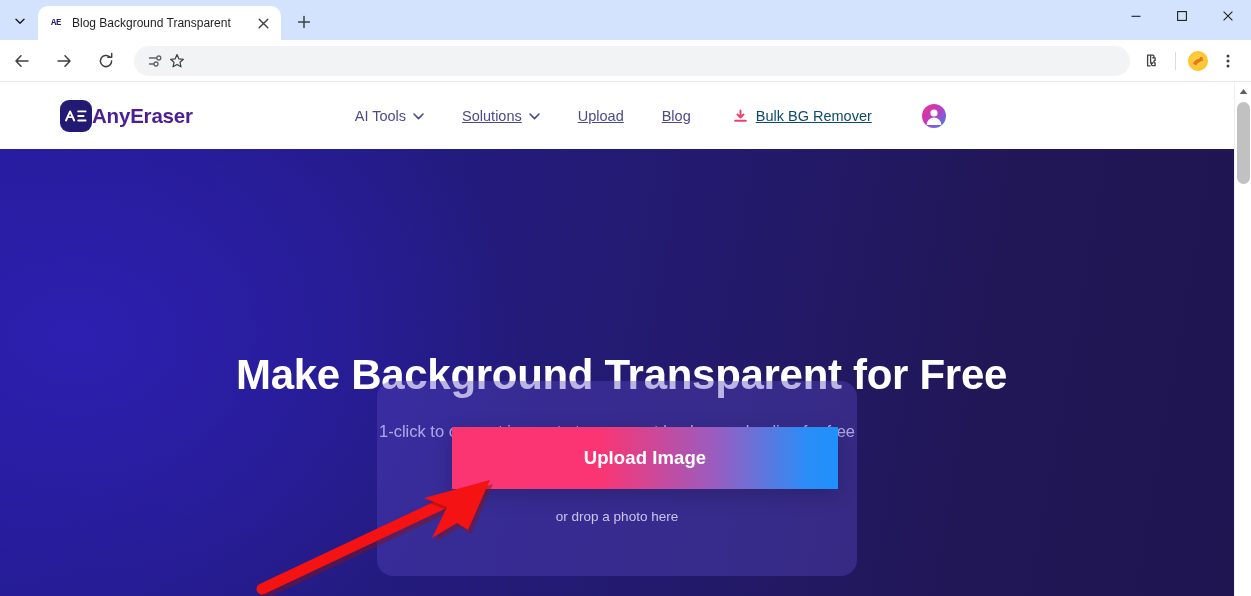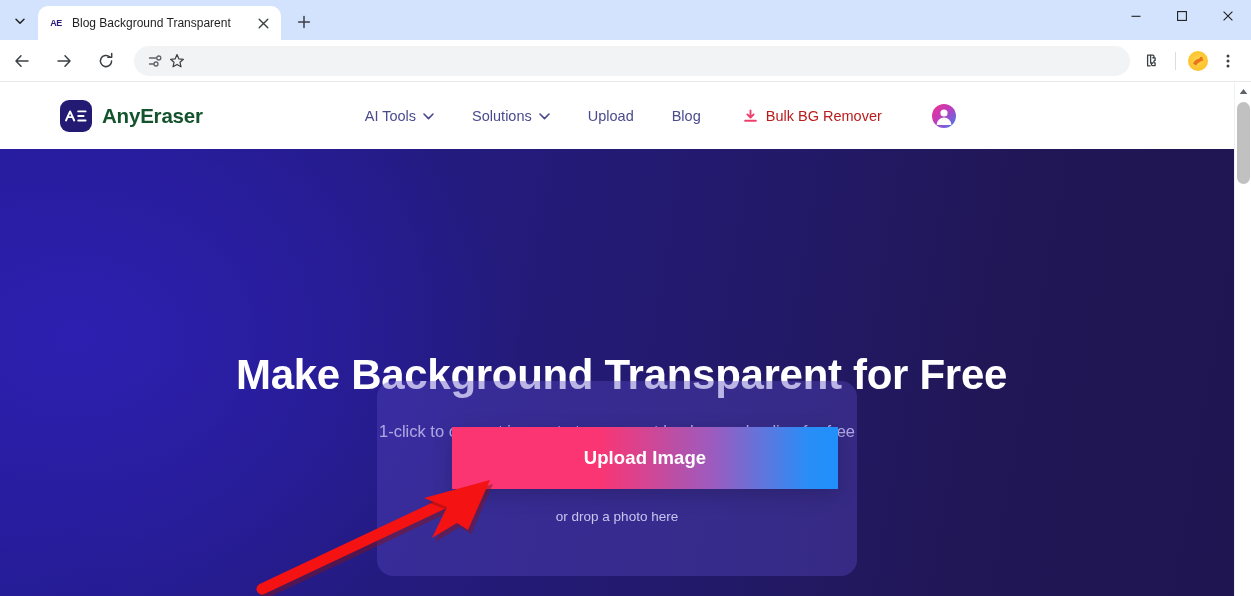--- a/index.html
+++ b/index.html
@@ -61,20 +61,21 @@
     align-items: center;
     justify-content: center;
     flex: 0 0 auto;
     margin-right: 8px;
   }
   .tab-favicon span {
     font-size: 9px;
     font-weight: 700;
     color: #2a1a7c;
     letter-spacing: -0.5px;
+    font-family: Liberation Mono, monospace;
   }
   .tab-title {
     flex: 1 1 auto;
     font-size: 12px;
     color: #1f1f1f;
     white-space: nowrap;
     overflow: hidden;
     -webkit-mask-image: linear-gradient(to right, #000 88%, transparent 100%);
     mask-image: linear-gradient(to right, #000 88%, transparent 100%);
   }
@@ -207,44 +208,43 @@
     width: 32px; height: 32px;
     border-radius: 9px;
     background: #231a73;
     display: flex;
     align-items: center;
     justify-content: center;
     flex: 0 0 auto;
   }
   .brand-mark svg { display: block; }
   .brand-name {
-    margin-left: 10px;
     font-size: 20.5px;
     font-weight: 700;
-    color: #14532d;
+    color: #4c1d95;
     letter-spacing: -0.2px;
   }
 
   .nav {
     display: flex;
     align-items: center;
     margin-left: 162px;
     gap: 0;
   }
   .nav-item {
     display: flex;
     align-items: center;
     font-size: 14.5px;
     color: #4a4a8f;
     white-space: nowrap;
     padding: 6px 0;
   }
-  .nav-item + .nav-item { margin-left: 38px; }
+  .nav-item + .nav-item { margin-left: 38px; text-decoration: underline; }
   .nav-caret { margin-left: 7px; display: flex; align-items: center; }
-  .nav-item.bulk { margin-left: 42px; color: #b91c1c; }
+  .nav-item.bulk { margin-left: 42px; color: #0c4a6e; }
   .bulk-icon { margin-right: 8px; display: flex; align-items: center; }
 
   .avatar {
     width: 24px; height: 24px;
     border-radius: 50%;
     margin-left: 50px;
     background: linear-gradient(135deg, #f0338a 0%, #c13bbd 45%, #3b82f6 100%);
     display: flex;
     align-items: center;
     justify-content: center;

